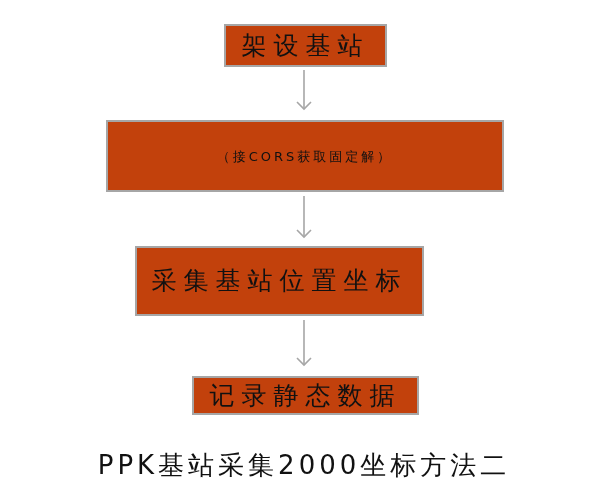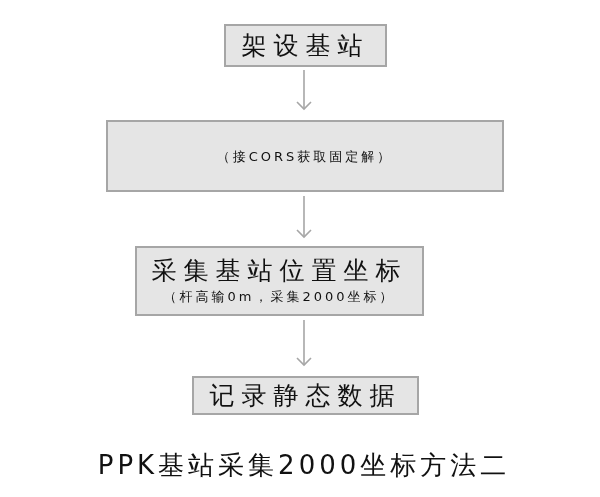--- a/index.html
+++ b/index.html
@@ -1,19 +1,19 @@
 <!DOCTYPE html>
 <html><head>
   <meta charset="utf-8">
   <style>
     html, body { margin: 0; padding: 0; background: #ffffff; }
     body { width: 600px; height: 497px; position: relative; overflow: hidden;
            font-family: "DejaVu Sans", sans-serif; color: #111111; }
     .box { position: absolute; box-sizing: border-box; border: 2px solid #a6a6a6;
-           background: #e5e5e5; display: flex; flex-direction: column;
+           background: #c2410c; display: flex; flex-direction: column;
            align-items: center; justify-content: center; }
     .main { font-size: 25px; letter-spacing: 7px; line-height: 30px; white-space: nowrap; }
     .sub { font-size: 13px; letter-spacing: 3px; line-height: 20px; white-space: nowrap; margin-top: 1px; }
     .arrow { position: absolute; width: 20px; }
     .caption { position: absolute; left: 4px; width: 600px; top: 448px; text-align: center;
                font-size: 26px; letter-spacing: 4px; white-space: nowrap; }
   </style>
 </head>
 <body>
 
@@ -32,21 +32,20 @@
     <span class="sub">（接CORS获取固定解）</span>
   </div>
 
   <svg class="arrow" style="left:294px; top:196px; height:44px;" viewBox="0 0 20 44">
     <line x1="10" y1="0" x2="10" y2="41" stroke="#a6a6a6" stroke-width="1.6"></line>
     <polyline points="3,34 10,41 17,34" fill="none" stroke="#a6a6a6" stroke-width="1.6"></polyline>
   </svg>
 
   <div class="box" style="left:135px; top:246px; width:289px; height:70px;">
     <span class="main">采集基站位置坐标</span>
-    <span class="sub">（杆高输0m，采集2000坐标）</span>
   </div>
 
   <svg class="arrow" style="left:294px; top:320px; height:48px;" viewBox="0 0 20 48">
     <line x1="10" y1="0" x2="10" y2="45" stroke="#a6a6a6" stroke-width="1.6"></line>
     <polyline points="3,38 10,45 17,38" fill="none" stroke="#a6a6a6" stroke-width="1.6"></polyline>
   </svg>
 
   <div class="box" style="left:192px; top:376px; width:227px; height:39px;">
     <span class="main">记录静态数据</span>
   </div>

